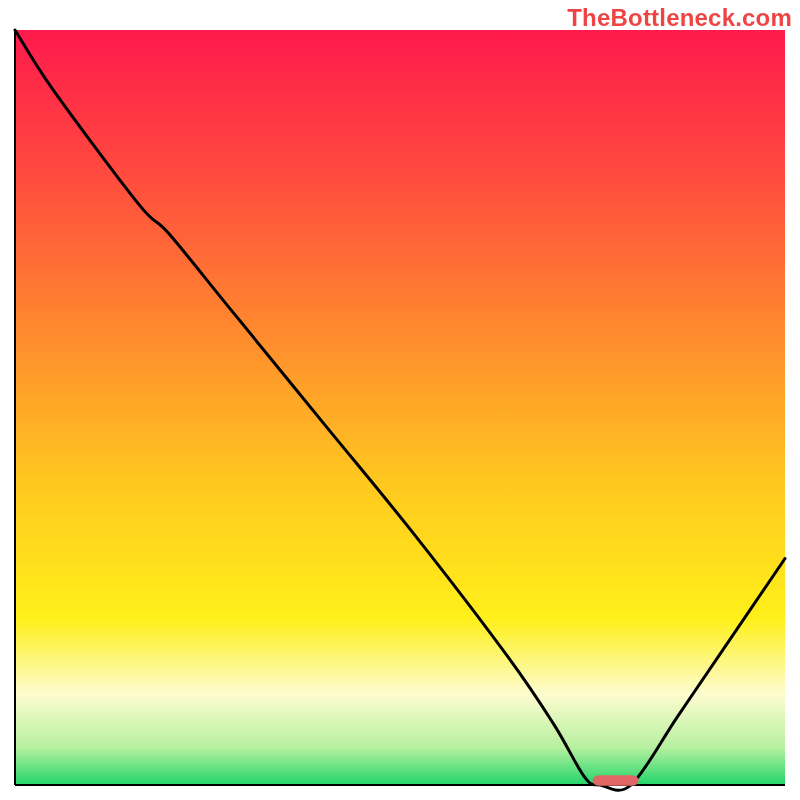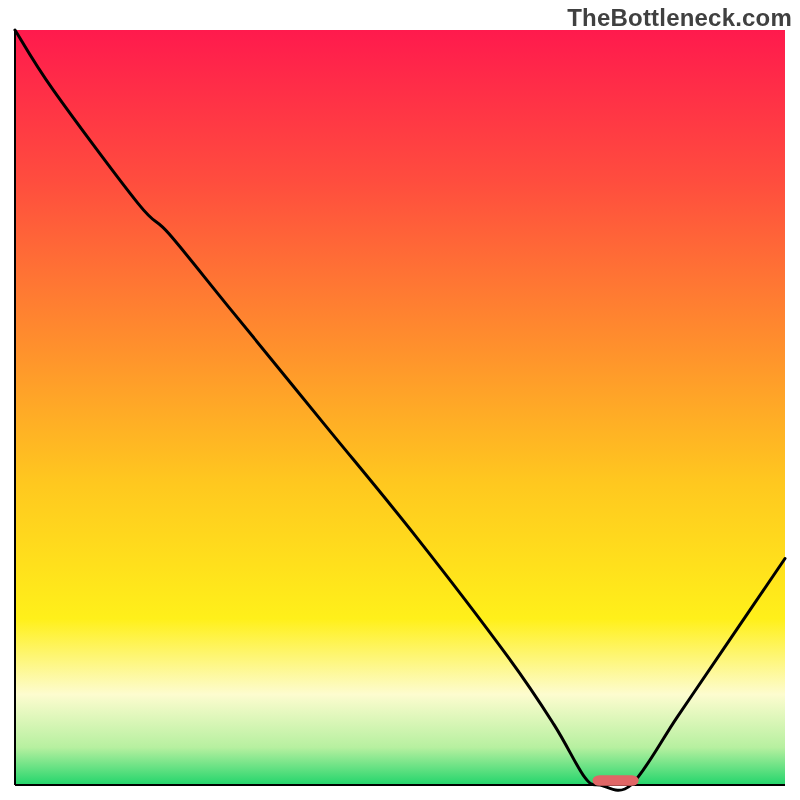--- a/index.html
+++ b/index.html
@@ -15,21 +15,21 @@
     position: relative;
     width: 800px;
     height: 800px;
   }
   .watermark {
     position: absolute;
     top: 4px;
     right: 8px;
     font-size: 24px;
     font-weight: 600;
-    color: #404040;
+    color: #ef4444;
     letter-spacing: 0.2px;
     pointer-events: none;
     user-select: none;
   }
   svg.plot {
     position: absolute;
     left: 0;
     top: 0;
     width: 800px;
     height: 800px;

